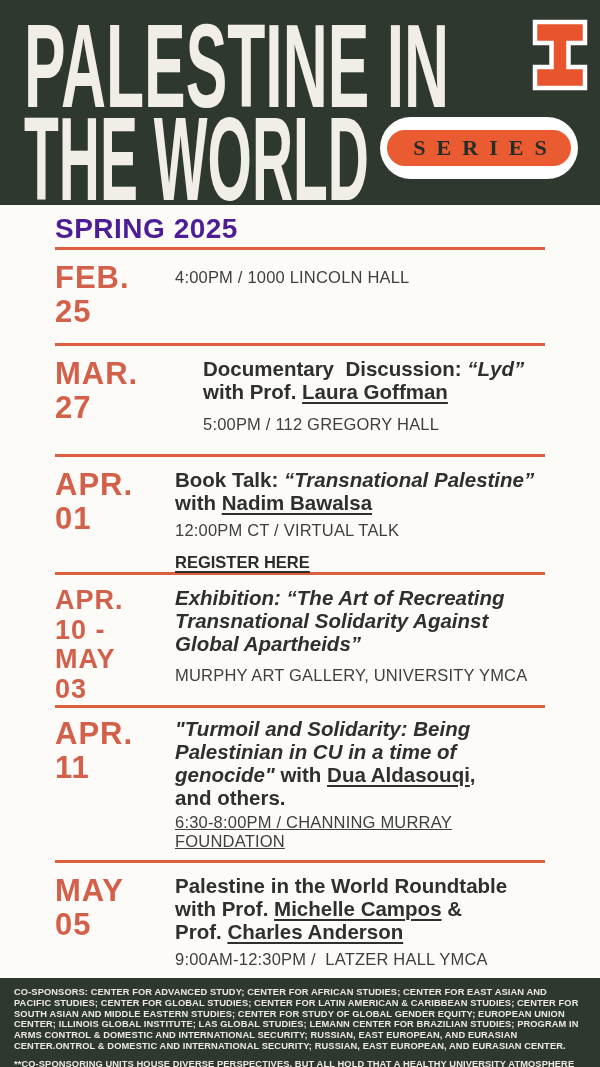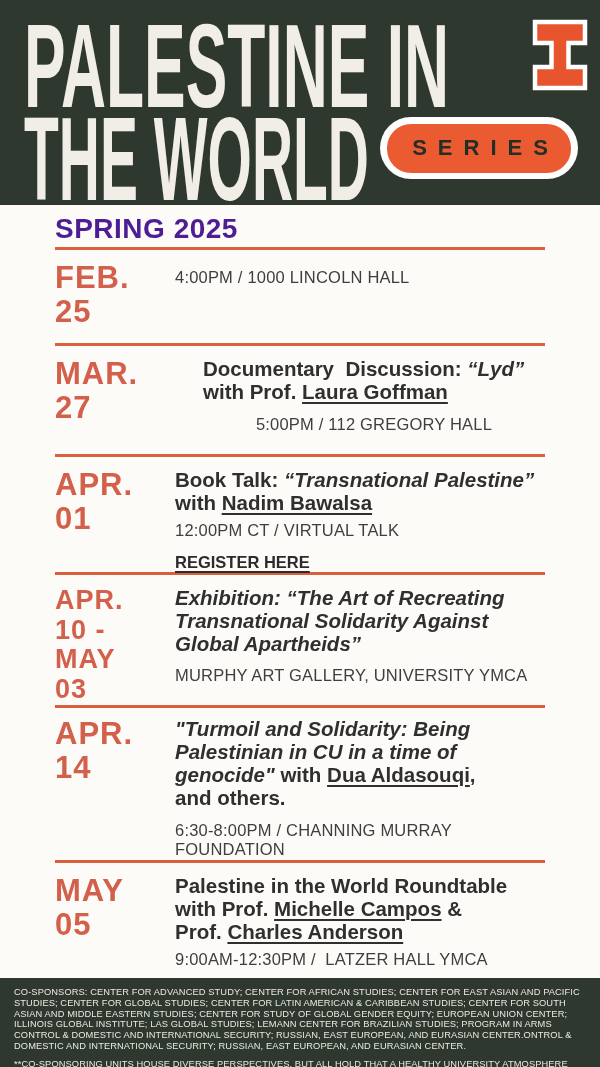--- a/index.html
+++ b/index.html
@@ -21,23 +21,23 @@
   }
   .title-svg { position: absolute; left: 24px; top: 4px; }
   .logo { position: absolute; right: 10px; top: 16px; width: 60px; height: 78px; }
   .series-pill {
     position: absolute; top: 117px; right: 22px;
     width: 198px; height: 62px;
     background: #FFFFFF; border-radius: 31px;
     display: flex; align-items: center; justify-content: center;
   }
   .series-pill .inner {
-    width: 184px; height: 49px;
+    width: 184px; height: 36px;
     background: #EB5B32; border-radius: 24px;
-    display: flex; align-items: center; justify-content: center;
+    display: flex; align-items: center; justify-content: center; font-family: Liberation Serif, serif;
   }
   .series-pill .inner span {
     color: #252D27; font-weight: 700; font-size: 22px;
     letter-spacing: 11px; padding-left: 13px;
   }
   
   main { flex: 1 1 auto; padding: 0 55px; background: #FCFBF8; }
   .season {
     height: 45px; margin: 0;
     font-size: 28px; font-weight: 700; color: #4c1d95;
@@ -74,36 +74,36 @@
     line-height: 19px; white-space: pre-wrap; letter-spacing: 0.2px;
   }
   .register {
     display: inline-block; margin-top: 13px;
     font-size: 16.5px; font-weight: 700; color: #2B2B2B;
     line-height: 19px;
   }
   
   .event:nth-of-type(1) { min-height: 96px; }
   .event:nth-of-type(2) { min-height: 111px; gap: 28px; }
-  .event:nth-of-type(2) .meta { margin-top: 12px; text-align: center; }
+  .event:nth-of-type(2) .meta { margin-top: 12px; }
   .event:nth-of-type(3) { min-height: 111px; }
   .event:nth-of-type(4) { min-height: 124px; --date-size: 27px; }
   .event:nth-of-type(4) .meta { margin-top: 11px; }
   .event:nth-of-type(5) { min-height: 155px; padding-top: 9px; }
-  .event:nth-of-type(5) .meta { margin-top: 12px; }
+  .event:nth-of-type(5) .meta { margin-top: 4px; text-decoration: underline; }
   .event:nth-of-type(6) { min-height: 115px; }
   
   .ftr {
     flex: 0 0 105px; height: 105px;
     background: #2E382F;
     padding: 9px 14px 6px 14px;
     overflow: hidden;
   }
   .ftr p {
-    margin: 0; color: #ECE9E2; font-weight: 400;
+    margin: 0; color: #ECE9E2; font-weight: 700;
     font-size: 9.3px; line-height: 10.9px; letter-spacing: 0.1px;
   }
   .ftr p + p { margin-top: 7px; }
 </style>
 </head>
 <body>
 
 <div class="poster">
 
   <header class="hdr">
@@ -160,21 +160,21 @@
             <div>03</div>
           </div>
           <div class="details">
             <h3 class="title"><span class="it">Exhibition: “The Art of Recreating</span><br><span class="it">Transnational Solidarity Against</span><br><span class="it">Global Apartheids”</span></h3>
             <p class="meta">MURPHY ART GALLERY, UNIVERSITY YMCA</p>
           </div>
         </section>
         <section class="event">
           <div class="date">
             <div>APR.</div>
-            <div>14</div>
+            <div>11</div>
           </div>
           <div class="details">
             <h3 class="title"><span class="it">"Turmoil and Solidarity: Being</span><br><span class="it">Palestinian in CU in a time of</span><br><span class="it">genocide" </span><span>with </span><span class="ul">Dua Aldasouqi</span><span>,</span><br><span>and others.</span></h3>
             <p class="meta">6:30-8:00PM / CHANNING MURRAY<br>FOUNDATION</p>
           </div>
         </section>
         <section class="event">
           <div class="date">
             <div>MAY</div>
             <div>05</div>

